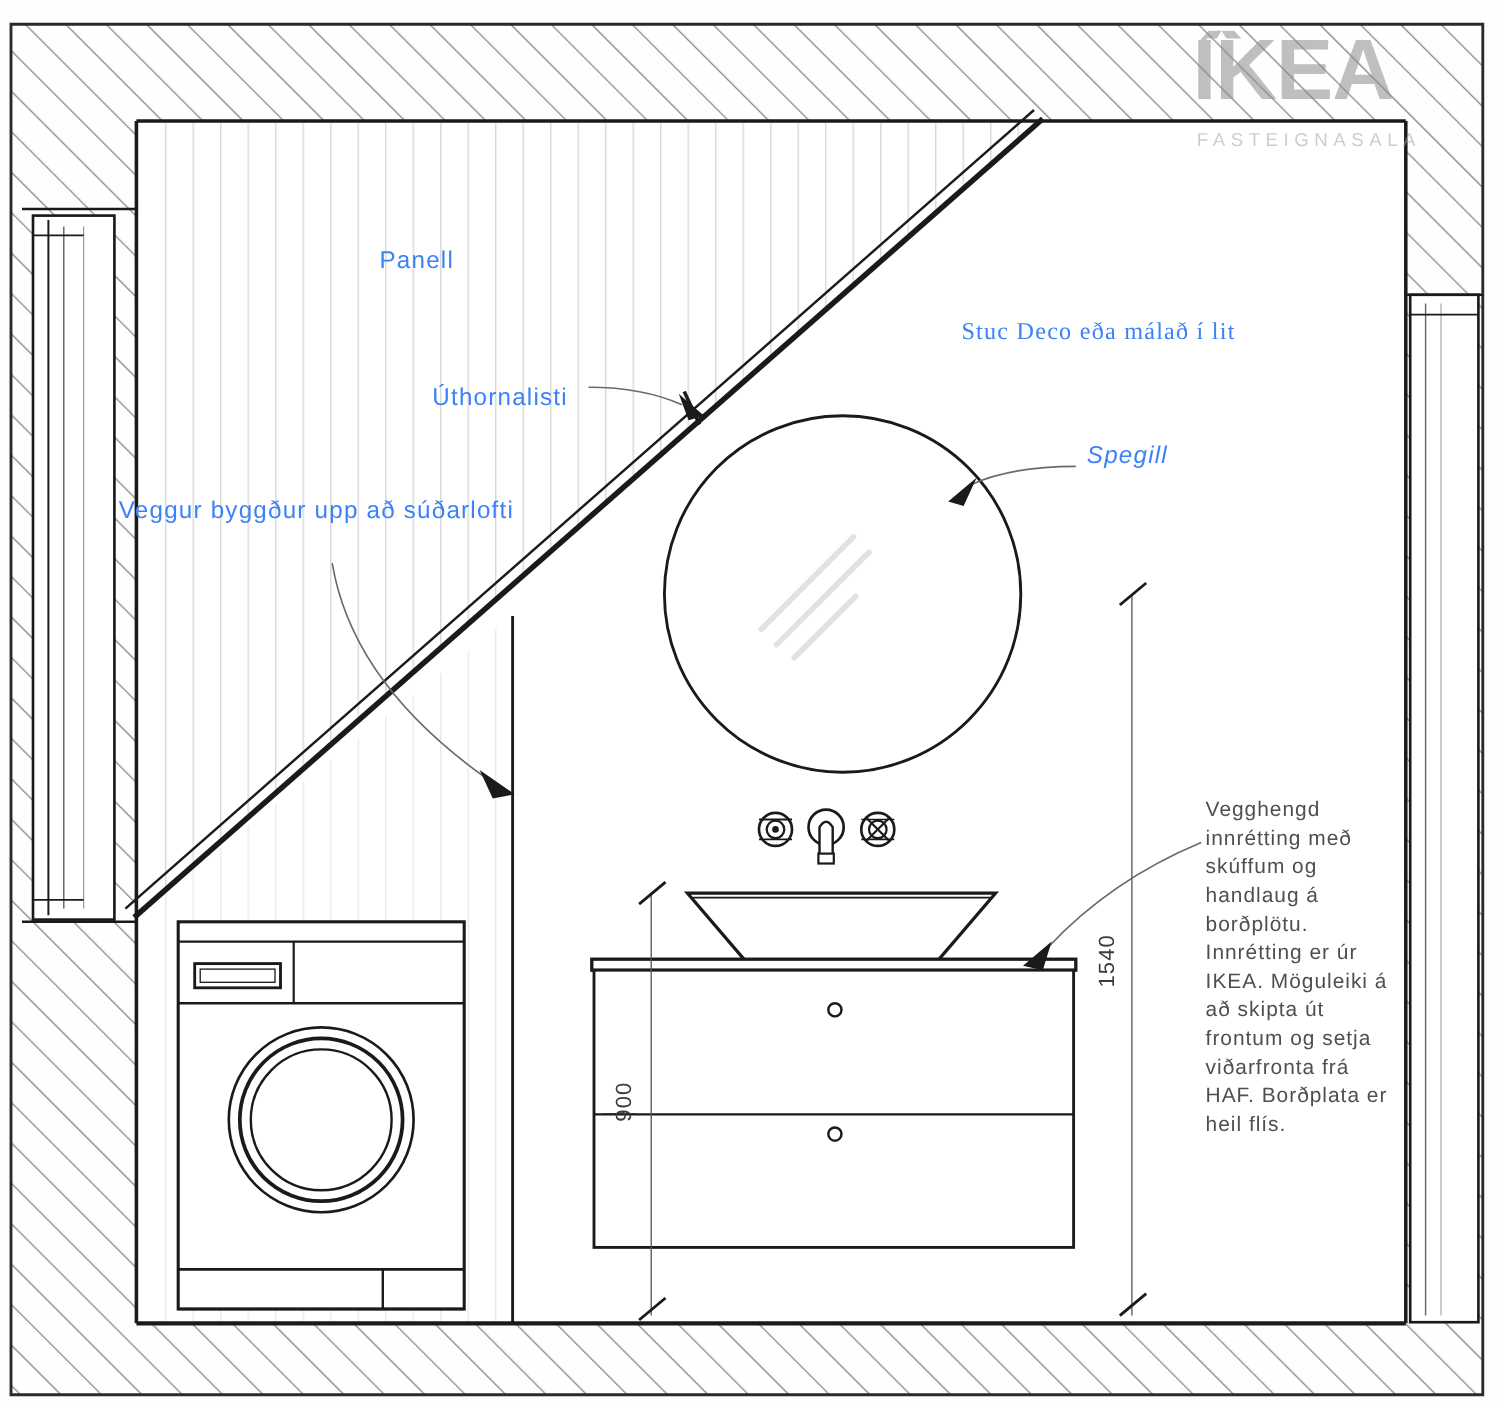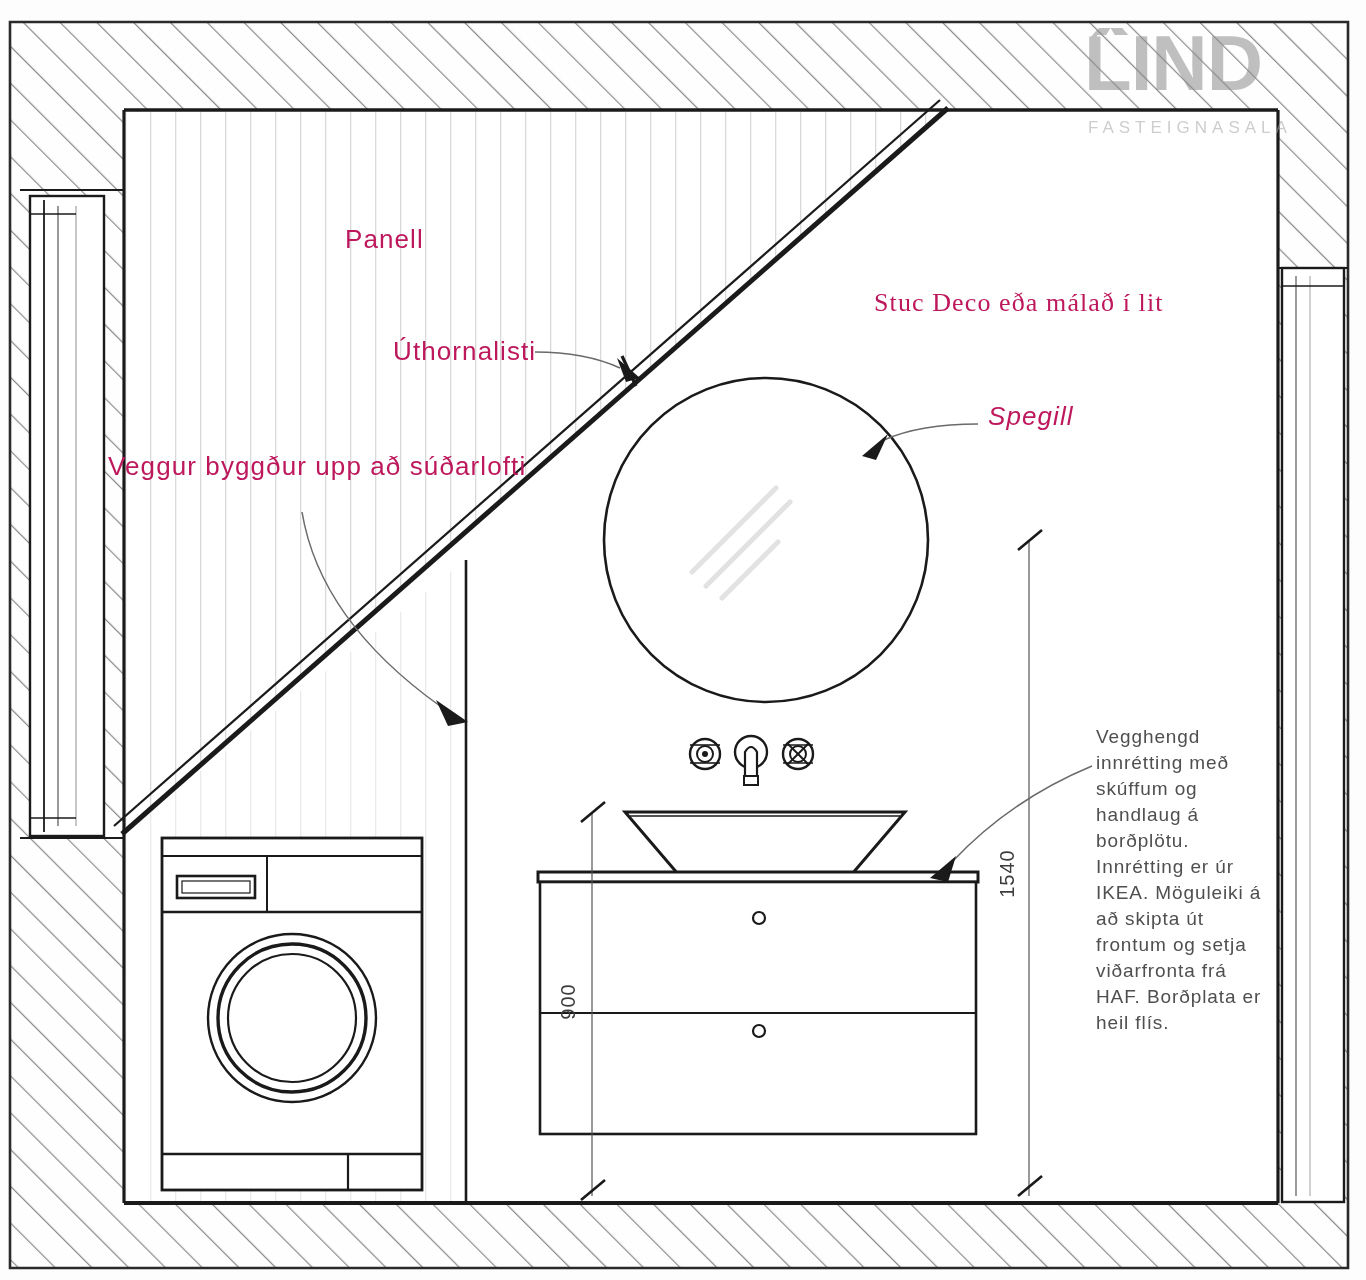--- a/index.html
+++ b/index.html
@@ -8,23 +8,23 @@
     position:relative;
     width:1366px;height:1280px;
     background:#fdfdfd;
     overflow:hidden;
   }
   svg#dwg{position:absolute;left:0;top:0;width:1366px;height:1280px;}
 
   
   .lbl{
     position:absolute;
-    color:#be185d;
-    font-family:"Liberation Sans", sans-serif;
-    font-size:26px;
+    color:#3b82f6;
+    font-family:"Liberation Sans", sans-serif;
+    font-size:22px;
     letter-spacing:1.1px;
     white-space:nowrap;
     font-weight:400;
   }
   .note-block{
     position:absolute;
     color:#4f4f4f;
     font-family:"Liberation Sans", sans-serif;
     font-size:19px;
     line-height:26px;
@@ -272,33 +272,33 @@
     </g>
 
     <g>
       <line x1="622" y1="356" x2="636" y2="386" stroke="#1a1a1a" stroke-width="3.2"></line>
     </g>
 
   </svg>
 
   <div class="lbl" style="left:345px;top:224px;">Panell</div>
 
-  <div class="lbl" style="left:393px;top:336px;">Úthornalisti</div>
+  <div class="lbl" style="left:393px;top:348px;">Úthornalisti</div>
 
   <div class="lbl" style="left:108px;top:451px;">Veggur byggður upp að súðarlofti</div>
 
   <div class="lbl" style="left:874px;top:288px;font-family:Liberation Serif, serif;">Stuc Deco eða málað í lit</div>
 
   <div class="lbl" style="left:988px;top:401px;font-style:italic;">Spegill</div>
 
   <div class="note-block" style="left:1096px;top:704px;margin-top:20px;">Vegghengd innrétting með skúffum og handlaug á borðplötu. Innrétting er úr IKEA. Möguleiki á að skipta út frontum og setja viðarfronta frá HAF. Borðplata er heil flís.</div>
 
   <div class="dim vert" style="left:975px;top:862px;width:64px;text-align:center;">1540</div>
 
   <div class="dim vert" style="left:536px;top:990px;width:64px;text-align:center;">900</div>
 
   <div id="watermark">
     <div id="wm-roof"></div>
-    <div id="wm-main">LIND</div>
+    <div id="wm-main">IKEA</div>
     <div id="wm-sub">FASTEIGNASALA</div>
   </div>
 
 </div>
 
 </body></html>

